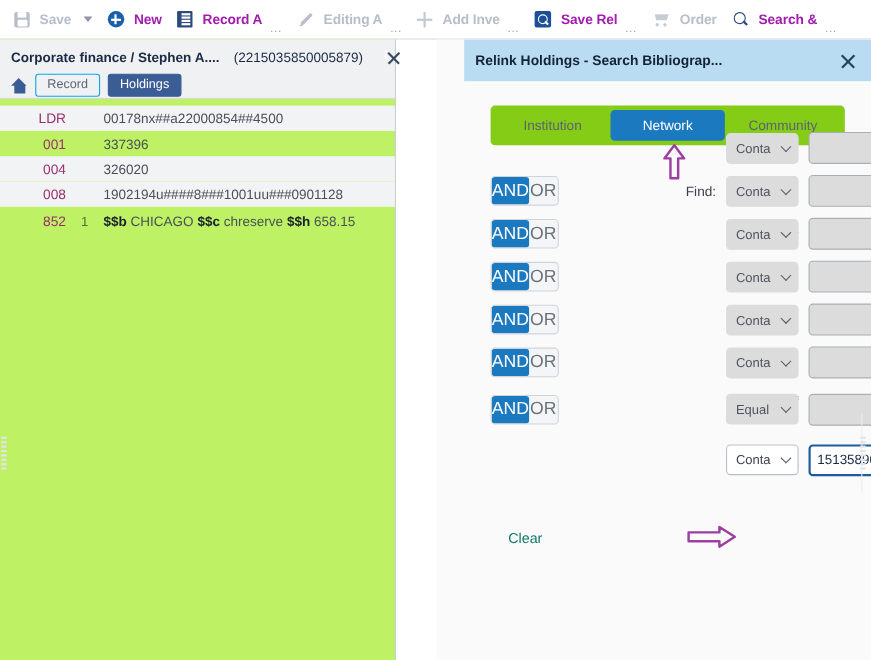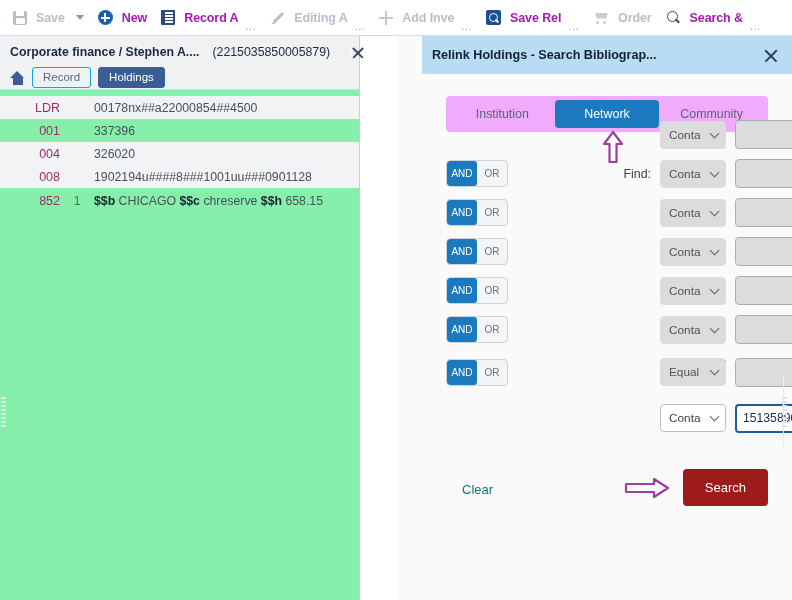--- a/index.html
+++ b/index.html
@@ -97,21 +97,21 @@
   .ic-refresh::before{content:"";position:absolute;left:1px;top:1px;width:11px;height:11px;
     border:1.9px solid #2c4a7c;border-radius:50%;
     border-top-color:transparent;border-right-color:transparent;transform:rotate(-35deg);}
   .ic-refresh::after{content:"";position:absolute;right:0px;top:1.5px;width:2.4px;height:2.4px;border-radius:50%;
     background:#2c4a7c;box-shadow:0 4px 0 #2c4a7c;}
 
   
   .left-pane {
     position: absolute; top: 36px; left: 0;
     width: 360px; height: 564px;
-    background: #86efac;
+    background: #bef264;
     border-right: 1px solid #c8ced6;
   }
   .rec-header {
     height: 54px;
     background: #f0f1f3;
     border-bottom: 1px solid #d6dae0;
     padding: 5px 10px 0 10px;
   }
   .rec-title-row { display: flex; align-items: center; gap: 7px; height: 22px; }
   .rec-title {
@@ -173,21 +173,21 @@
   }
   .rp-title { font-size: 12.6px; font-weight: bold; color: #142235; }
   .rp-close { width: 14px; height: 14px; position: relative; cursor: pointer; }
   .rp-close::before,.rp-close::after{content:"";position:absolute;left:-1px;top:6.5px;width:16px;height:1.6px;background:#26415e;}
   .rp-close::before{transform:rotate(45deg);}
   .rp-close::after{transform:rotate(-45deg);}
 
   .rp-body { height: 526px; background: #fafafa; padding: 22px 24px 0 24px; position: relative;}
 
   .seg {
-    display: flex; background: #f0abfc; border-radius: 4px;
+    display: flex; background: #84cc16; border-radius: 4px;
     padding: 4px; width: 100%;
   }
   .seg-btn {
     flex: 1; text-align: center; font-size: 12.4px;
     padding: 7px 0; border-radius: 4px; cursor: pointer;
     color: #5b6472; background: transparent;
   }
   .seg-btn.active { background: #1b79c0; color: #ffffff; }
 
   .arrow-up {
@@ -202,21 +202,21 @@
     column-gap: 9px;
     align-items: center;
     height: 39px;
   }
   .andor {
     display: inline-flex; border: 1px solid #cfd4da; border-radius: 4px;
     overflow: hidden; background: #f4f5f6; width: 62px; height: 27px;
     cursor: pointer;
   }
   .andor .a, .andor .o {
-    flex: 1; font-size: 10px; display: flex; align-items: center; justify-content: center;
+    flex: 1; font-size: 16px; display: flex; align-items: center; justify-content: center;
     font-weight: normal;
   }
   .andor .a { background: #1b79c0; color: #ffffff; border-radius: 3px; }
   .andor .o { color: #6a727d; }
   .findlbl { font-size: 12.4px; color: #3a414c; text-align: right; }
   .fieldlbl { font-size: 12.4px; color: #3a414c; text-align: right; line-height: 14px; }
 
   .sel {
     position: relative; height: 28px; border-radius: 4px;
     background: #dcdcdc; border: 1px solid #dcdcdc;
@@ -578,21 +578,20 @@
           </div>
         </div>
 
       </div>
 
       <div class="footer">
         <span class="clear-link">Clear</span>
         <svg class="arrow-right" viewBox="0 0 46 22">
           <path d="M2 7 L30 7 L30 2 L44 11 L30 20 L30 15 L2 15 Z" fill="none" stroke="#9b3fa0" stroke-width="2.2" stroke-linejoin="round"></path>
         </svg>
-        <div class="search-btn">Search</div>
       </div>
 
     </div>
 
     <div class="edge-line"></div>
     <div class="grip grip-right">
       <i></i>
         <i></i>
         <i></i>
         <i></i>

